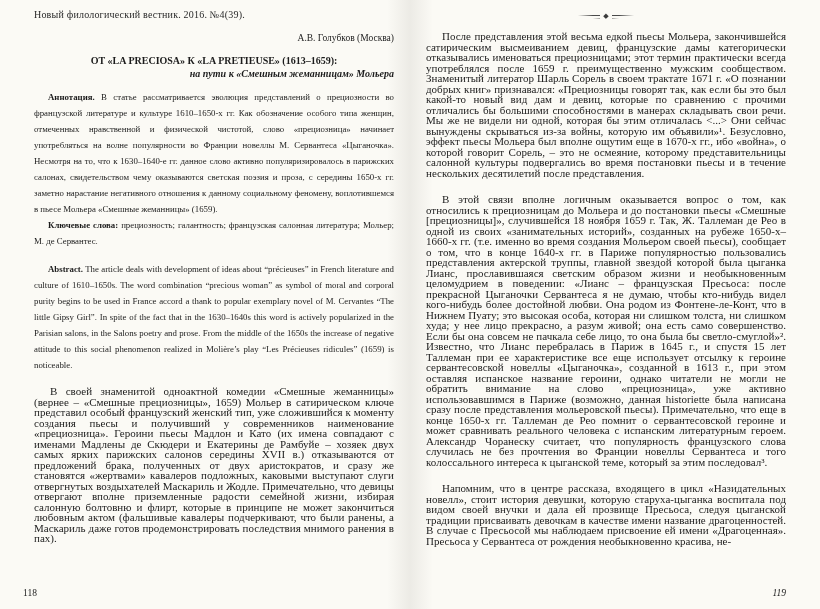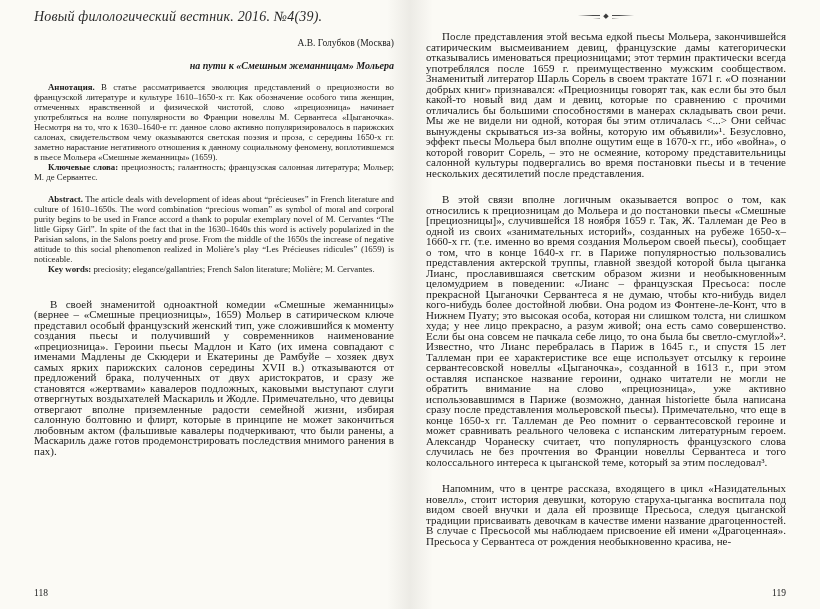--- a/index.html
+++ b/index.html
@@ -29,22 +29,21 @@
   .page {
     width: 410px;
     height: 609px;
     position: relative;
     overflow: hidden;
   }
   .page.left  { padding: 9px 16px 0 34px; }
   .page.right { padding: 9px 34px 0 16px; }
 
   .running-head {
-    font-style: italic;
-    font-size: 14px;
+    font-size: 10px;
     letter-spacing: 0.2px;
     color: #2a2a2a;
   }
 
   .ornament-row {
     display: flex;
     align-items: center;
     justify-content: center;
     height: 11px;
     margin-top: 2px;
@@ -74,72 +73,72 @@
   .article-title {
     font-weight: bold;
     font-size: 10px;
     line-height: 12.5px;
     margin-top: 12px;
   }
   .article-title .subtitle { font-style: italic; text-align: right; }
 
   .meta-block p {
     font-size: 8.8px;
-    line-height: 10px;
+    line-height: 16px;
     text-align: justify;
     text-indent: 14px;
   }
   .meta-block { margin-top: 9px; }
   .run-in-label { font-weight: bold; }
 
-  .body-block { margin-top: 25px; }
+  .body-block { margin-top: 13px; }
   .body-block p, .flow-text p {
     font-size: 11px;
     line-height: 10.5px;
     text-align: justify;
     text-indent: 16px;
   }
   .flow-text { margin-top: 9px; }
   .flow-text p + p { margin-top: 16px; }
 
   .page-number {
     position: absolute;
     bottom: 11px;
     font-size: 9.5px;
     color: #222;
   }
-  .page.left  .page-number { left: 34px; }
-  .page.right .page-number { right: 34px; }
+  .page.left  .page-number { left: 23px; }
+  .page.right .page-number { right: 34px; font-style: italic; }
 </style>
 </head>
 <body>
 
 <div class="spread">
 
   <div class="page left">
     <div class="running-head">Новый филологический вестник. 2016. №4(39).</div>
 
     <div class="author-line centered">А.В. Голубков (Москва)</div>
 
     <div class="article-title centered">
+      <div>ОТ «LA PRECIOSA» К «LA PRETIEUSE» (1613–1659):</div>
       <div class="subtitle">на пути к «Смешным жеманницам» Мольера</div>
     </div>
 
     <div class="meta-block">
       <p><span class="run-in-label">Аннотация.</span> <span>В статье рассматривается эволюция представлений о прециозности во французской литературе и культуре 1610–1650-х гг. Как обозначение особого типа женщин, отмеченных нравственной и физической чистотой, слово «прециозница» начинает употребляться на волне популярности во Франции новеллы М. Сервантеса «Цыганочка». Несмотря на то, что к 1630–1640-е гг. данное слово активно популяризировалось в парижских салонах, свидетельством чему оказываются светская поэзия и проза, с середины 1650-х гг. заметно нарастание негативного отношения к данному социальному феномену, воплотившемся в пьесе Мольера «Смешные жеманницы» (1659).</span></p>
       <p><span class="run-in-label">Ключевые слова:</span> <span>прециозность; галантность; французская салонная литература; Мольер; М. де Сервантес.</span></p>
     </div>
 
 
     <div class="article-title centered">
     </div>
 
     <div class="meta-block">
       <p><span class="run-in-label">Abstract.</span> <span>The article deals with development of ideas about “précieuses” in French literature and culture of 1610–1650s. The word combination “precious woman” as symbol of moral and corporal purity begins to be used in France accord a thank to popular exemplary novel of M. Cervantes “The little Gipsy Girl”. In spite of the fact that in the 1630–1640s this word is actively popularized in the Parisian salons, in the Salons poetry and prose. From the middle of the 1650s the increase of negative attitude to this social phenomenon realized in Molière’s play “Les Précieuses ridicules” (1659) is noticeable.</span></p>
-      <p><span class="run-in-label">Key words:</span> <span>preciosity; elegance/gallantries; French Salon literature; Molière; M. Cervantes.</span></p>
     </div>
 
     <div class="body-block">
       <p>В своей знаменитой одноактной комедии «Смешные жеманницы» (вернее – «Смешные прециозницы», 1659) Мольер в сатирическом ключе представил особый французский женский тип, уже сложившийся к моменту создания пьесы и получивший у современников наименование «прециозница». Героини пьесы Мадлон и Като (их имена совпадают с именами Мадлены де Скюдери и Екатерины де Рамбуйе – хозяек двух самых ярких парижских салонов середины XVII в.) отказываются от предложений брака, полученных от двух аристократов, и сразу же становятся «жертвами» кавалеров подложных, каковыми выступают слуги отвергнутых воздыхателей Маскариль и Жодле. Примечательно, что девицы отвергают вполне приземленные радости семейной жизни, избирая салонную болтовню и флирт, которые в принципе не может закончиться любовным актом (фальшивые кавалеры подчеркивают, что были ранены, а Маскариль даже готов продемонстрировать последствия мнимого ранения в пах).</p>
     </div>
 
     <div class="page-number">118</div>
   </div>
 
   <div class="page right">

